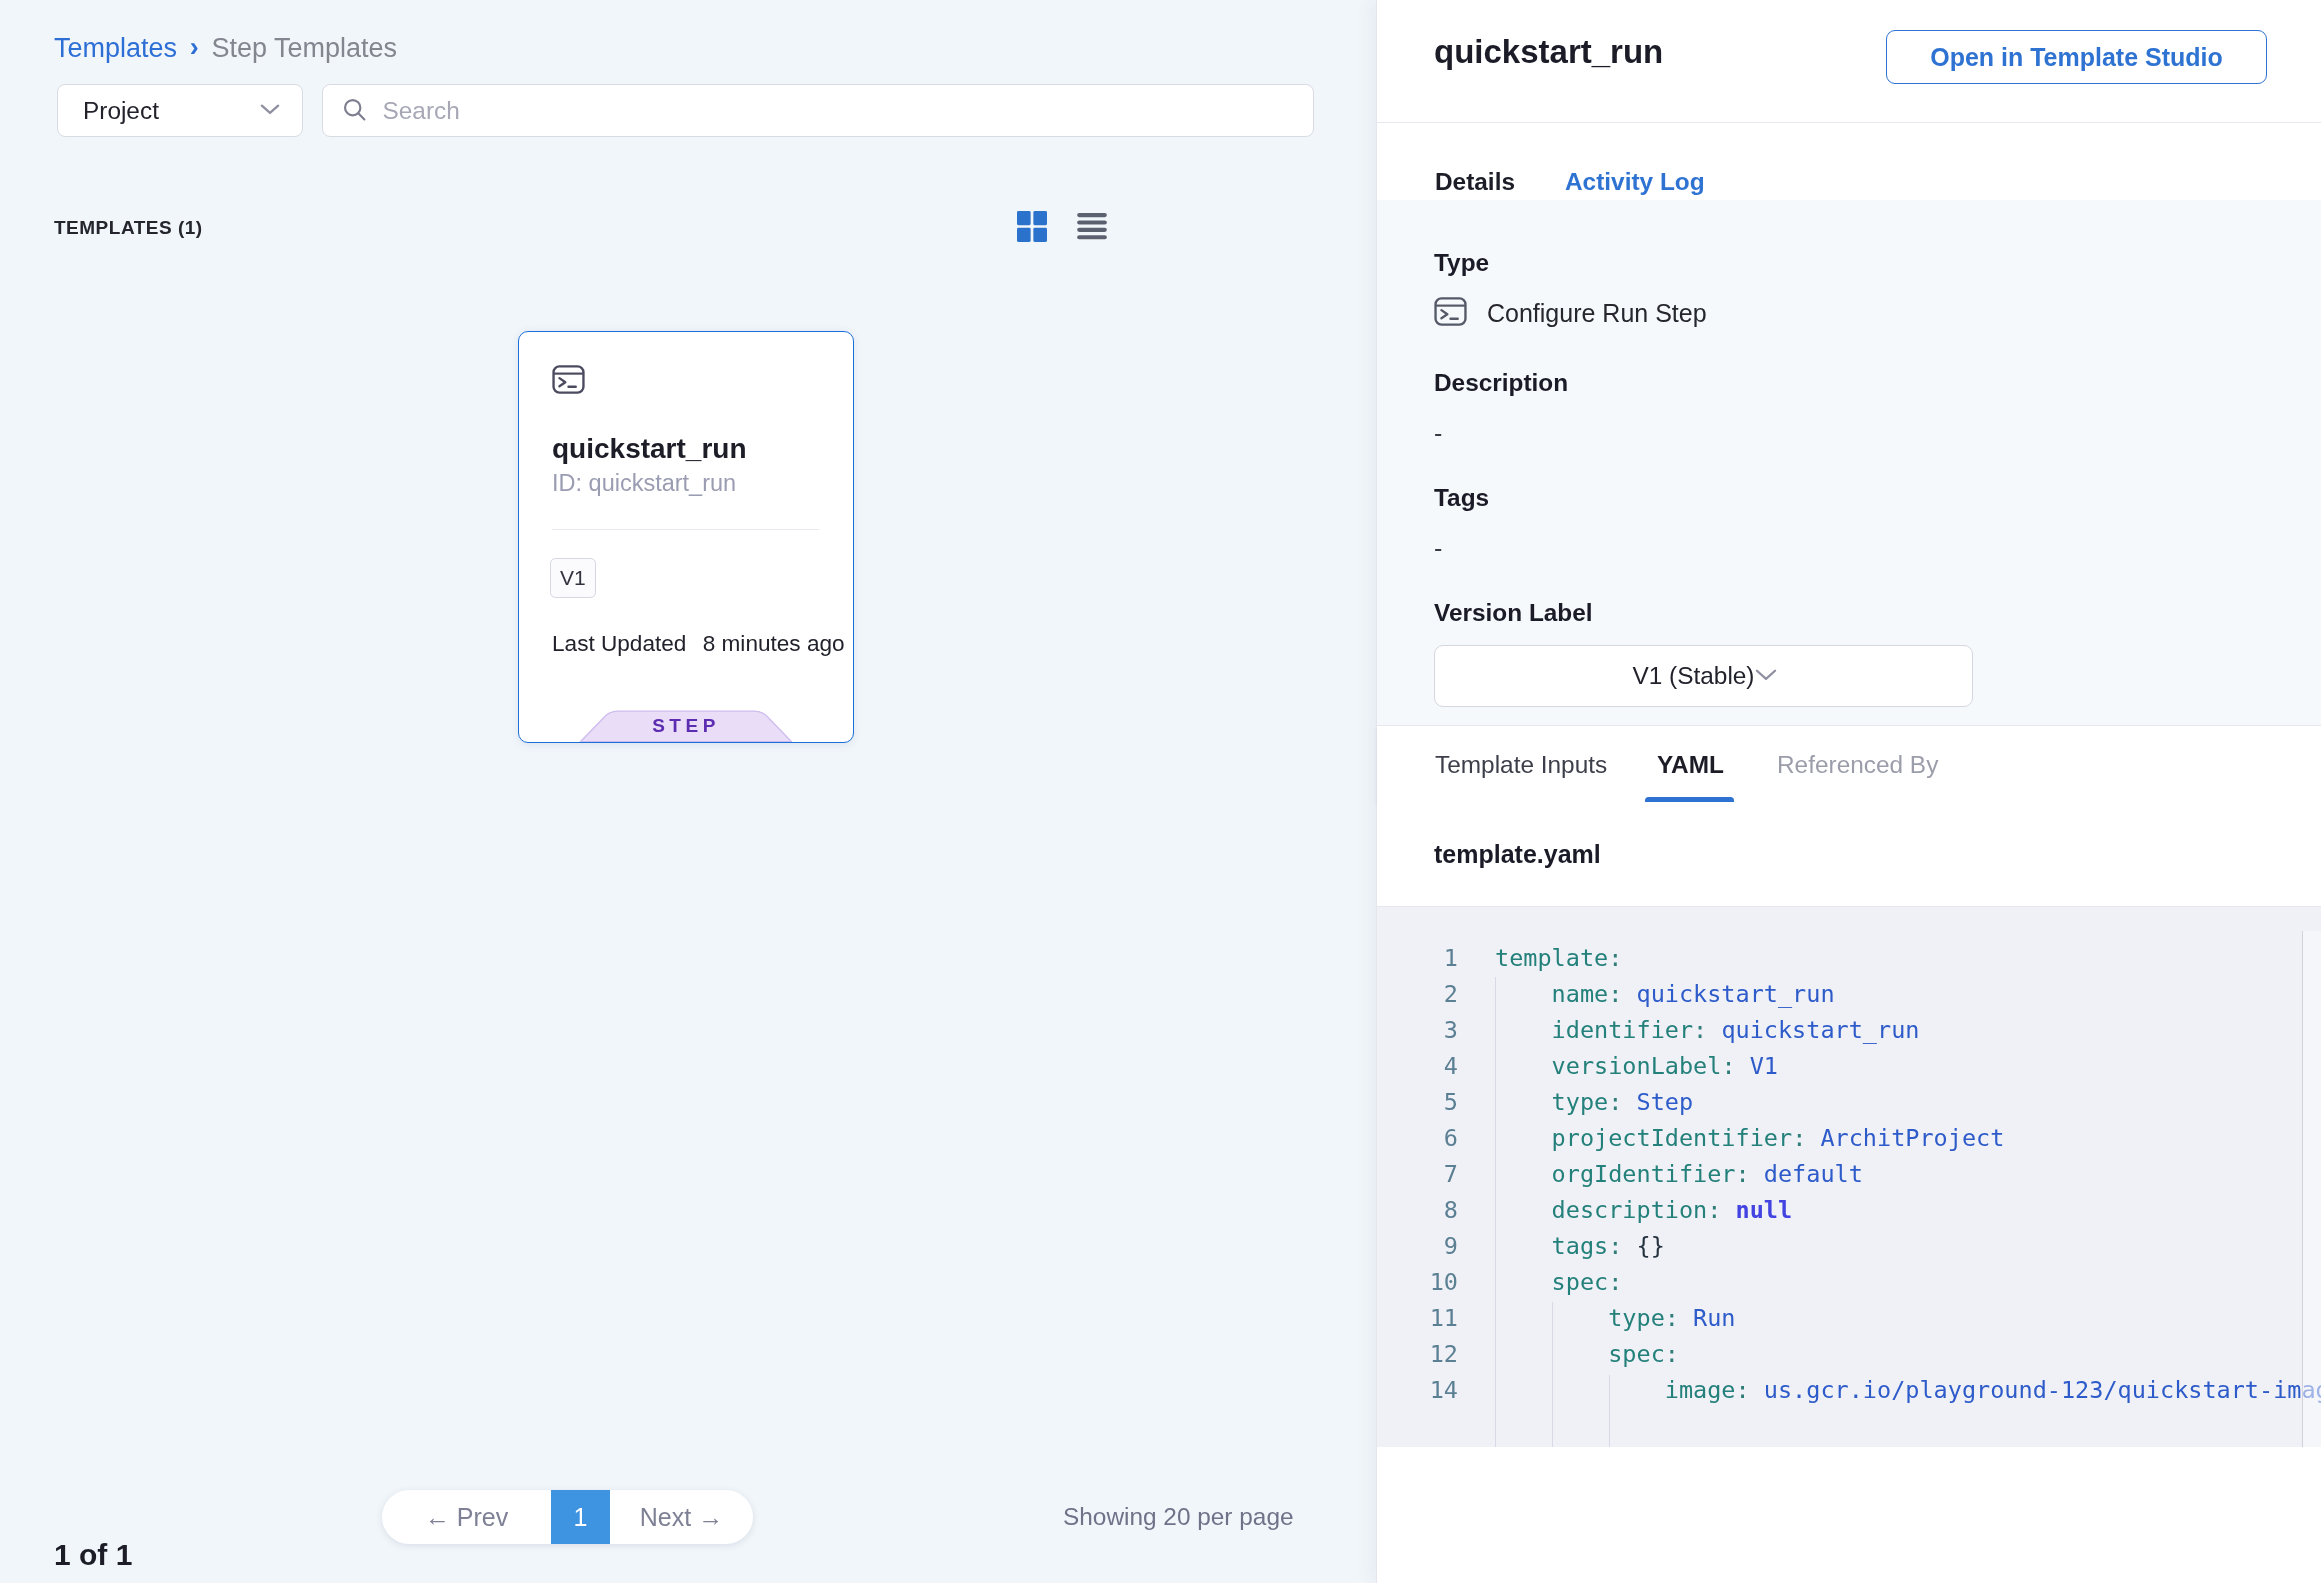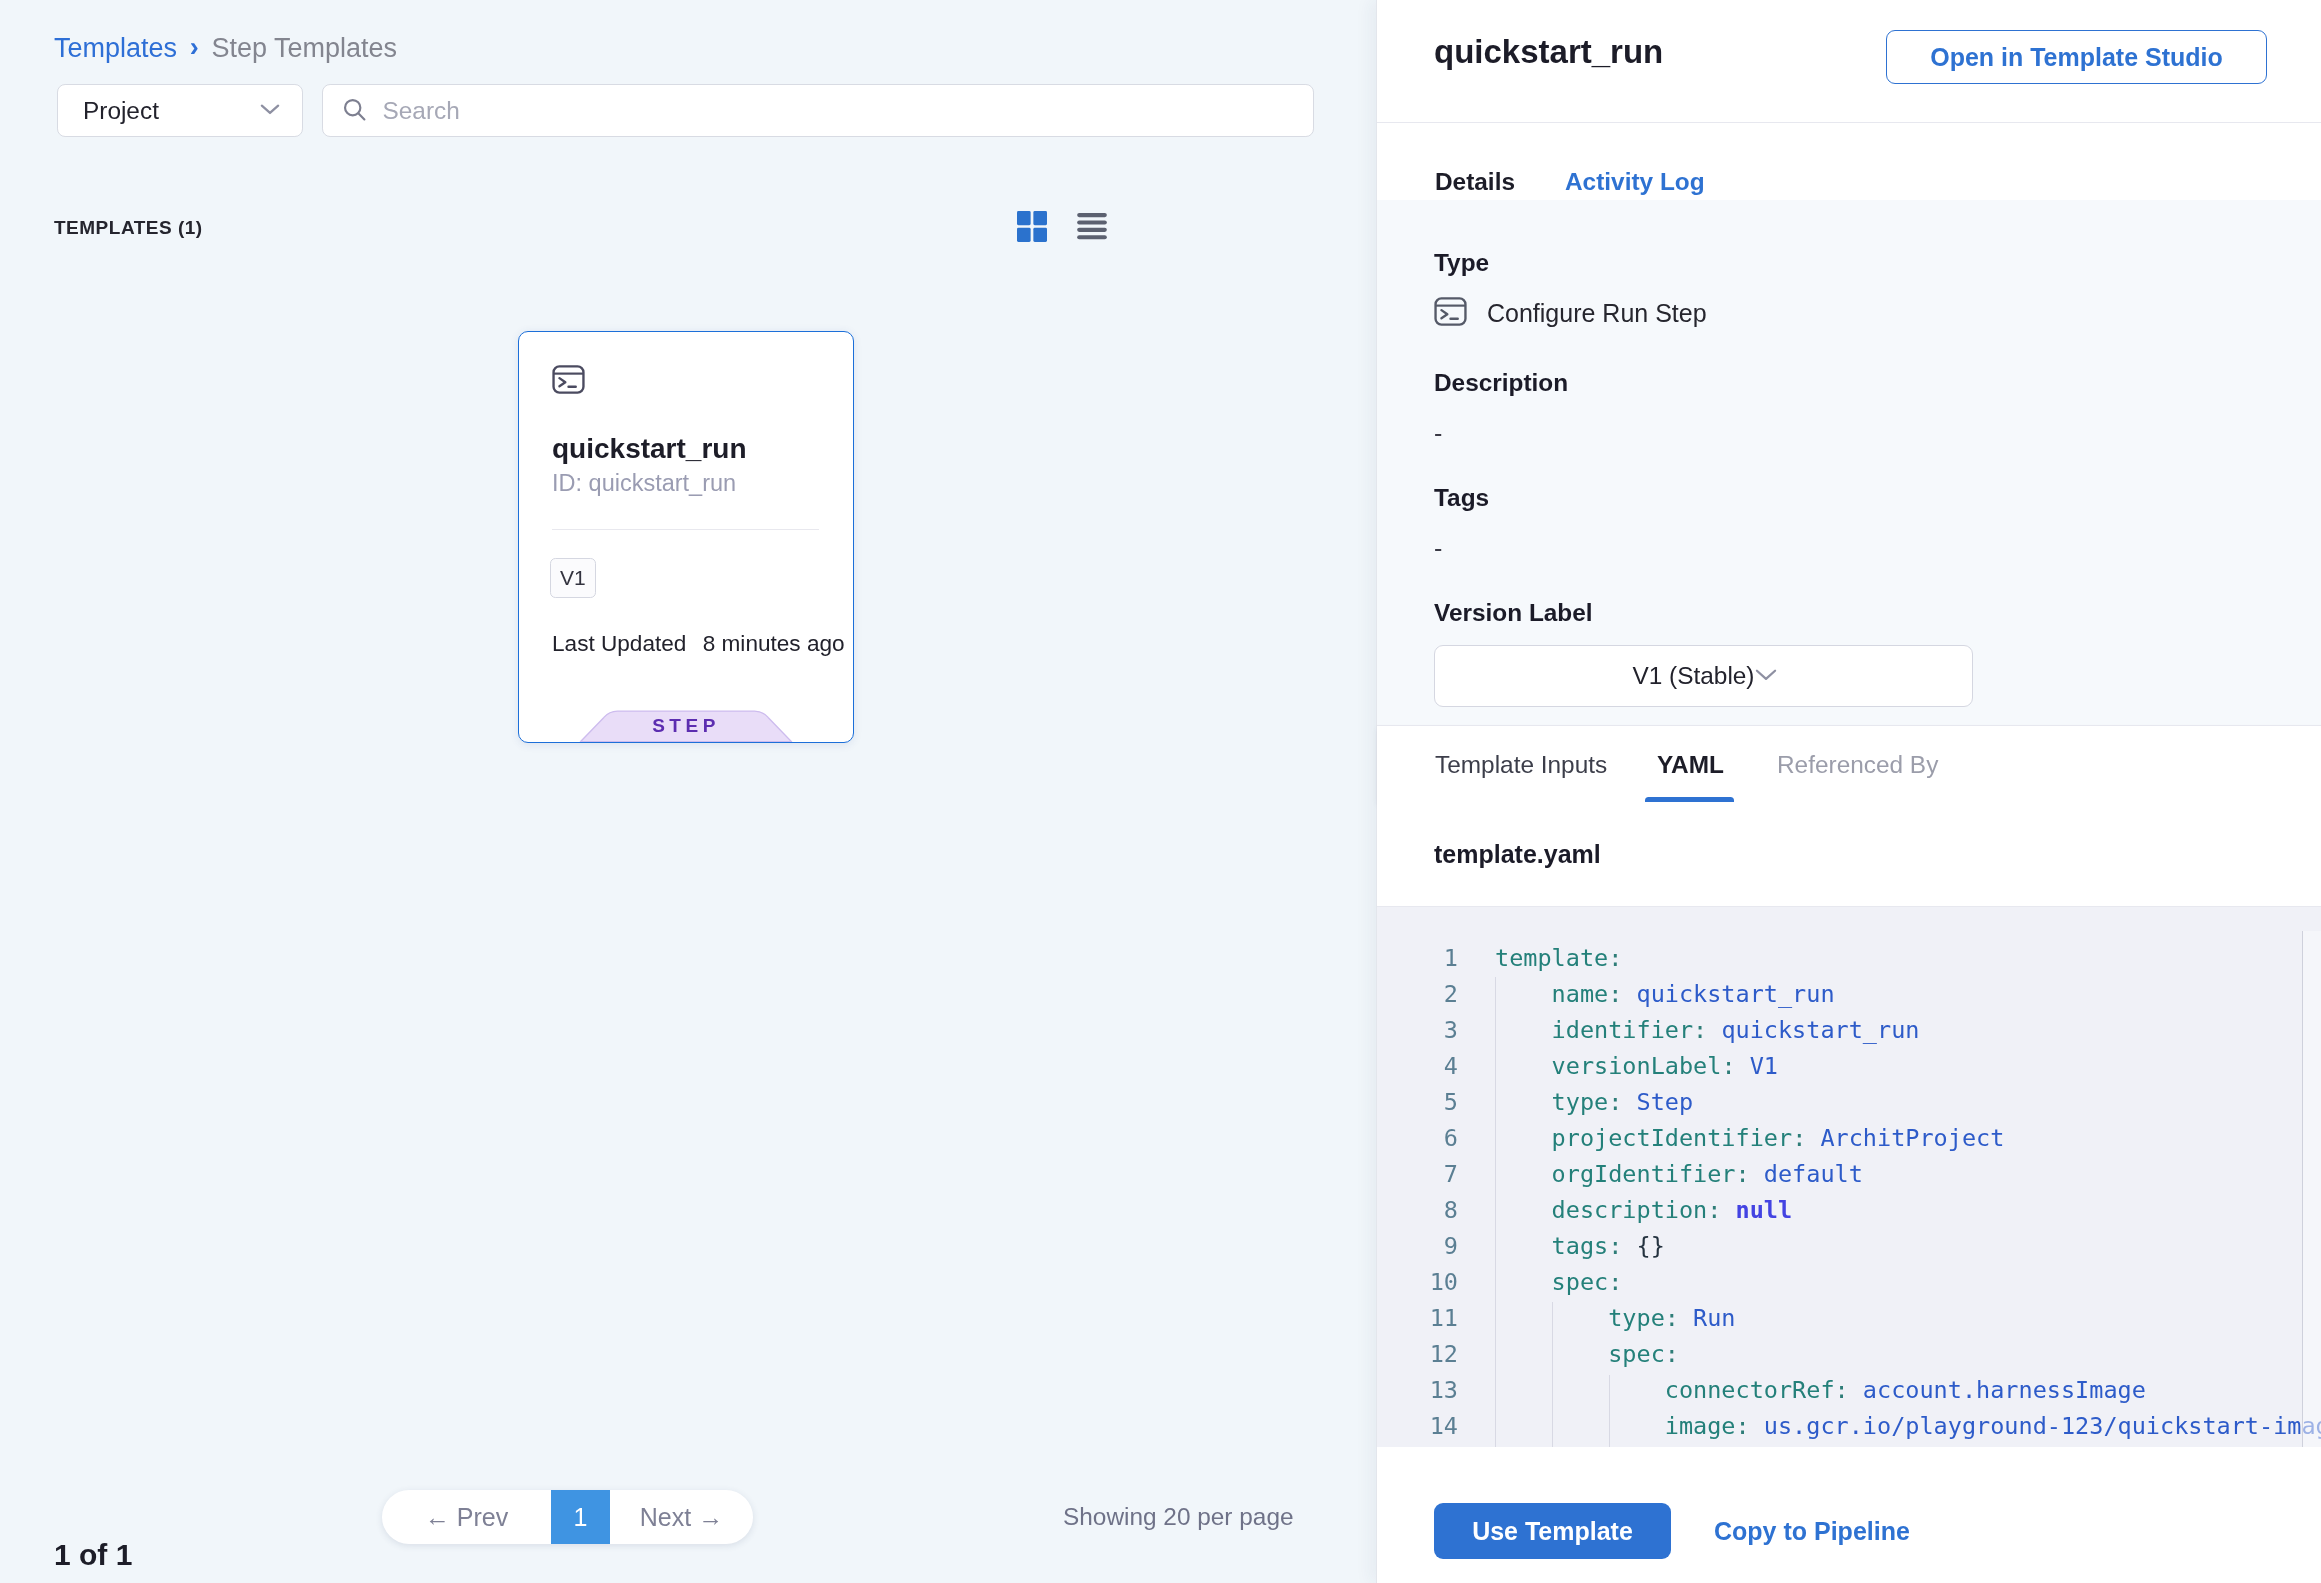--- a/index.html
+++ b/index.html
@@ -285,31 +285,23 @@
           </div>
           <div class="code-line">
             <span class="ln">11</span>
             <span class="code">        <span class="tk-k">type</span><span class="tk-p">: </span><span class="tk-v">Run</span></span>
           </div>
           <div class="code-line">
             <span class="ln">12</span>
             <span class="code">        <span class="tk-k">spec</span><span class="tk-p">:</span></span>
           </div>
           <div class="code-line">
-            <span class="ln">13</span>
-            <span class="code">            <span class="tk-k">connectorRef</span><span class="tk-p">: </span><span class="tk-v">account.harnessImage</span></span>
-          </div>
-          <div class="code-line">
             <span class="ln">14</span>
             <span class="code">            <span class="tk-k">image</span><span class="tk-p">: </span><span class="tk-v">us.gcr.io/playground-123/quickstart-image</span></span>
           </div>
         </div>
       <div class="scroll-strip"></div>
       <div class="scroll-divider"></div>
     </div>
 
-    <div class="panel-footer">
-      <button class="use-template-btn">Use Template</button>
-      <span class="copy-pipeline-link">Copy to Pipeline</span>
-    </div>
   </section>
 </div>
 
 
 </body></html>

